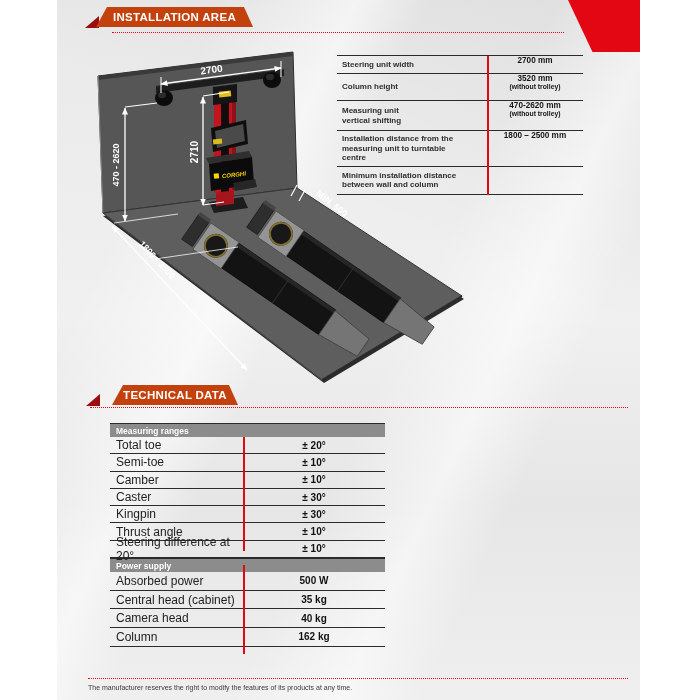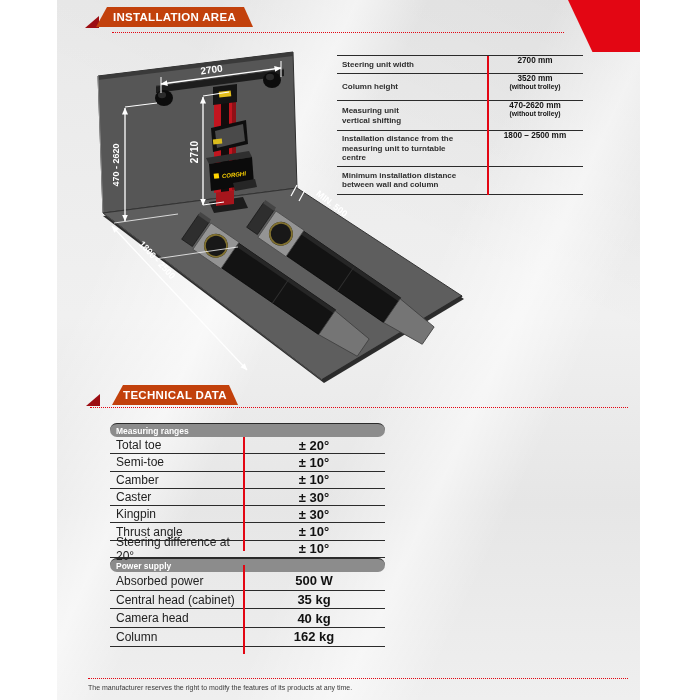--- a/index.html
+++ b/index.html
@@ -28,26 +28,26 @@
   .spec-value{width:96px;display:flex;flex-direction:column;align-items:center;justify-content:flex-start;
       font-size:8.2px;font-weight:bold;color:#151515;line-height:1.15;text-align:center;}
   .spec-note{font-size:6.8px;font-weight:bold;color:#151515;}
   .spec-note:empty{display:none;}
   .r1{height:17px}.r2{height:26px}.r3{height:29px}.r4{height:35px}.r5{height:26.6px}
   .spec-divider{position:absolute;left:150px;top:0;width:1.6px;height:100%;background:#e30613;}
   
   .tech-table{position:absolute;left:110px;top:423px;width:275px;}
   .tech-header{height:14px;background:#8c8c8c;color:#fff;font-weight:bold;font-size:8.5px;
       display:flex;align-items:center;padding-left:6px;box-sizing:border-box;
-      border-top:1.2px solid #2b2b2b;border-radius:7px;}
+      border-top:1.2px solid #2b2b2b;}
   .tech-row{display:flex;border-bottom:1.3px solid #2b2b2b;align-items:center;}
   .tech-row.h17{height:16.3px}
   .tech-row.h19{height:17.7px}
   .tech-label{width:133px;padding-left:6px;box-sizing:border-box;font-size:12px;color:#222;}
-  .tech-value{width:142px;text-align:center;font-size:13px;font-weight:bold;color:#111;}
+  .tech-value{width:142px;text-align:center;font-size:10px;font-weight:bold;color:#111;}
   .tech-divider{position:absolute;left:133px;width:1.5px;background:#e30613;}
   .footer-note{position:absolute;left:88px;top:684px;font-size:7px;color:#3a3a3a;}
   svg text{font-family:"Liberation Sans",sans-serif;}
 </style>
 </head>
 <body>
 
 <div class="page">
 
   <div class="content-bg"></div>

